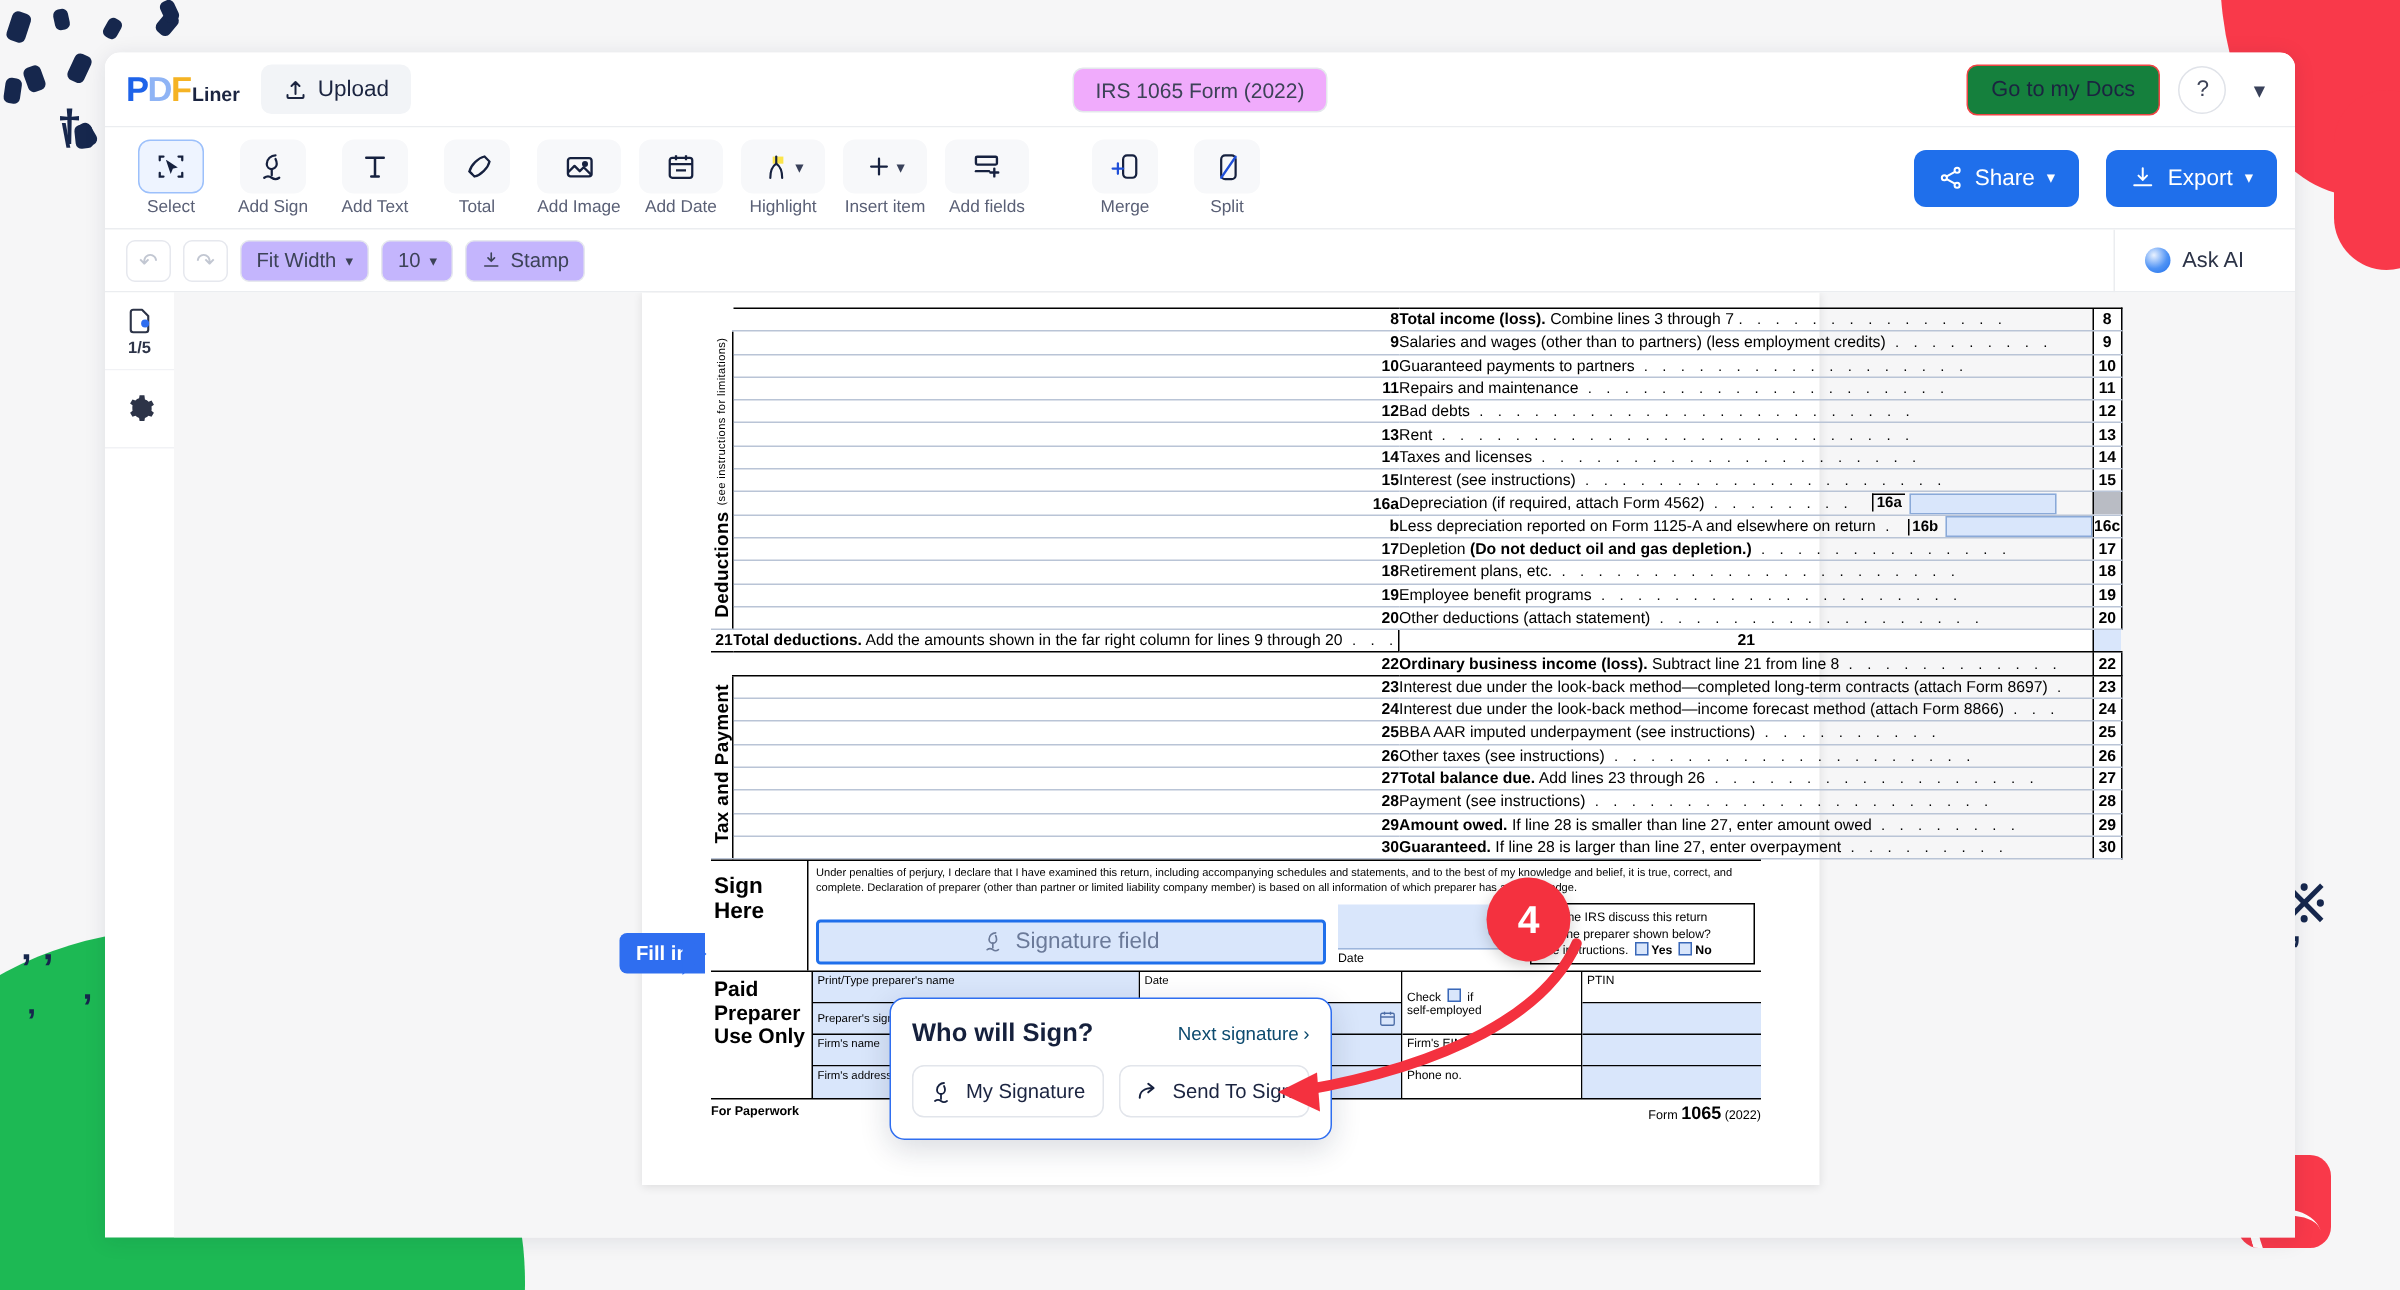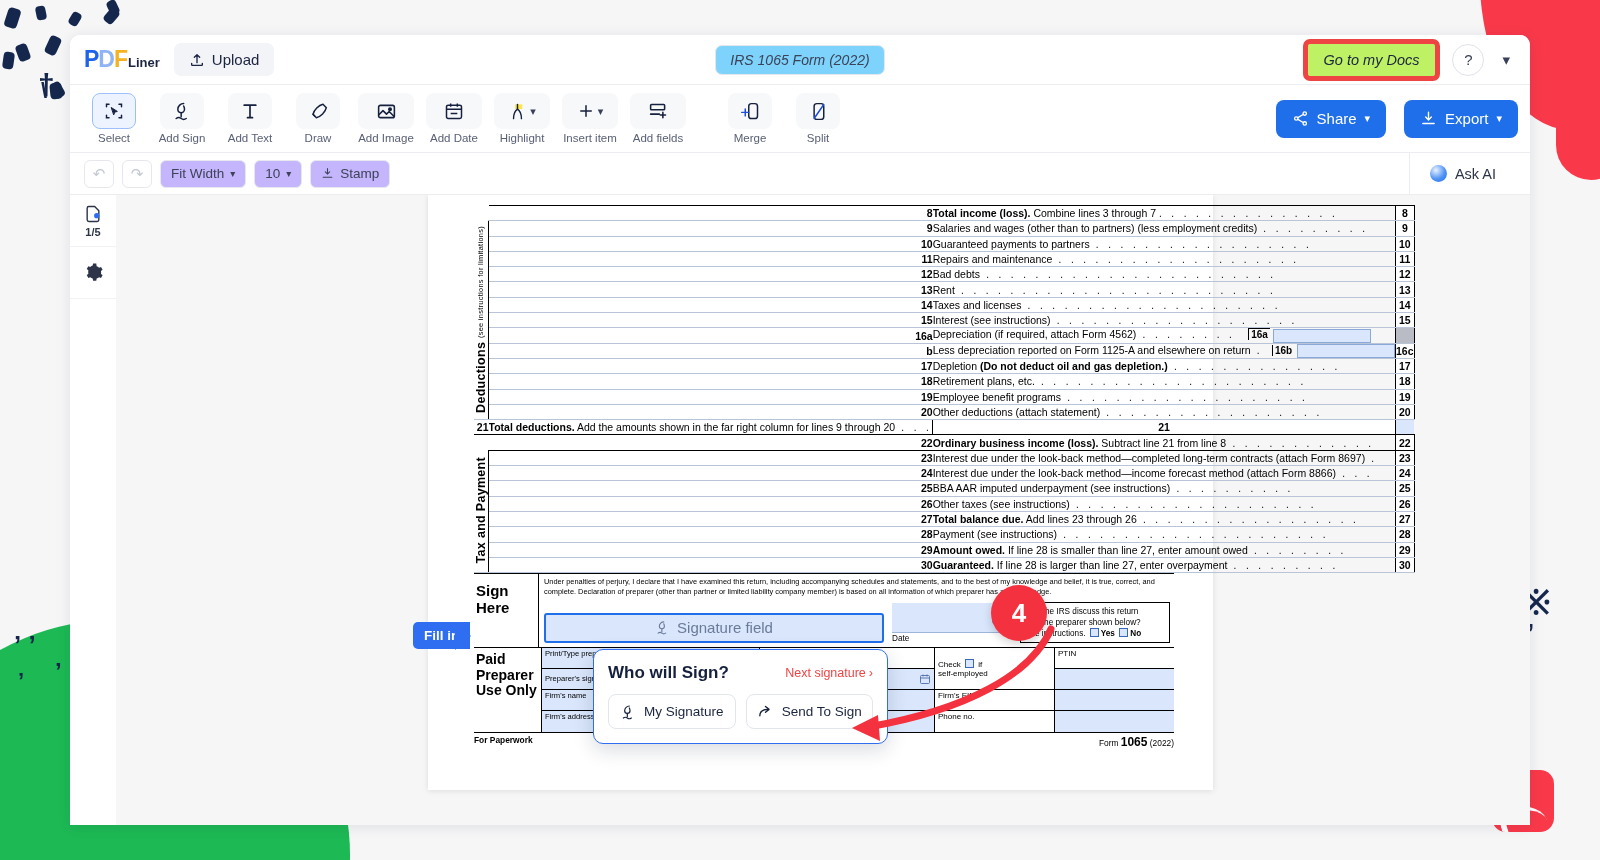--- a/index.html
+++ b/index.html
@@ -74,26 +74,26 @@
   .logo .liner { font-size:13px; font-weight:700; color:#1b2440; margin-left:1px;}
   .upload-btn {
     display:flex; align-items:center; gap:7px;
     background:#f2f4f7; border:none; border-radius:7px;
     padding: 8px 15px; font-size:15px; color:#1b2440; font-weight:500;
     cursor:pointer;
   }
   .doc-title-wrap { position:absolute; left:0; right:0; display:flex; justify-content:center; pointer-events:none;}
   .doc-title {
     border:1px solid #e4e7ec; border-radius:7px; padding:6px 14px;
-    font-size:14px; color:#3c4257; background:#7dd3fc; pointer-events:auto;font-style:italic;
+    font-size:14px; color:#3c4257; background:#f0abfc; pointer-events:auto;
   }
   .topbar-right { margin-left:auto; display:flex; align-items:center; gap:12px; }
   .docs-btn {
-    border:5px solid #ef4444; border-radius:7px; background:#bef264;
-    padding:8px 16px; font-size:14.5px; color:#1b2440; cursor:pointer;font-style:italic;
+    border:1px solid #ef4444; border-radius:7px; background:#15803d;
+    padding:8px 16px; font-size:14.5px; color:#1b2440; cursor:pointer;
   }
   .help-btn {
     width:32px; height:32px; border-radius:50%;
     border:1px solid #e0e3e9; background:#fff; color:#3c4257;
     font-size:15px; display:flex; align-items:center; justify-content:center;
     cursor:pointer;
   }
   .chev-down-top { color:#39415a; font-size:15px; cursor:pointer; padding:4px 6px;}
 
   
@@ -258,28 +258,28 @@
     position:absolute; left:297px; top:427px; z-index:30;
     background:#2f6ef0; color:#fff; font-size:13.5px; font-weight:700;
     padding:6px 11px; border-radius:5px 0 0 5px;
   }
   .fillin-badge:after{
     content:""; position:absolute; right:-15px; top:0;
     border:14px solid transparent; border-left:16px solid #2f6ef0;
     border-top-width:14px; border-bottom-width:14px;
   }
   .popup {
-    position:absolute; left:477px; top:454px; z-index:40;
+    position:absolute; left:477px; top:470px; z-index:40;
     width:295px; background:#fff; border:1.5px solid #2f6ef0;
     border-radius:10px; padding:13px 14px 14px;
     box-shadow:0 6px 20px rgba(20,30,60,.16);
   }
   .popup-head { display:flex; align-items:center; justify-content:space-between; }
   .popup-title { font-size:17px; font-weight:700; color:#15203c; }
-  .next-sig { font-size:12.5px; color:#ef4444; display:flex; align-items:flex-end; gap:3px; cursor:pointer;}
+  .next-sig { font-size:12.5px; color:#0c4a6e; display:flex; align-items:flex-end; gap:3px; cursor:pointer;}
   .popup-actions { display:flex; gap:10px; margin-top:11px; }
   .popup-btn {
     flex:1; border:1px solid #e2e5eb; border-radius:8px; background:#fff;
     height:35px; display:flex; align-items:center; justify-content:center;
     gap:8px; font-size:13.5px; color:#1b2440; cursor:pointer;
   }
   .step-badge {
     position:absolute; left:875px; top:390px; z-index:45;
     width:56px; height:56px; border-radius:50%; background:#f4313f;
     color:#fff; font-size:26px; font-weight:700;
@@ -378,21 +378,21 @@
       <div class="lbl">Add Text</div>
     </div>
 
     <div class="tool">
       <div class="box">
         <svg width="20" height="20" viewBox="0 0 24 24" fill="none" stroke="#16213f" stroke-width="1.8" stroke-linecap="round">
           <path d="M18 4c-5 1-11 7-12 12l4 4c5-1 11-7 12-12z"></path>
           <path d="M6 16l2 2"></path>
         </svg>
       </div>
-      <div class="lbl">Draw</div>
+      <div class="lbl">Total</div>
     </div>
 
     <div class="tool wide">
       <div class="box">
         <svg width="21" height="21" viewBox="0 0 24 24" fill="none" stroke="#16213f" stroke-width="1.8" stroke-linejoin="round">
           <rect x="3" y="5" width="18" height="14" rx="2"></rect>
           <path d="M3 16l5-5 4 4 3-3 6 6"></path>
           <circle cx="16" cy="9.5" r="1.4" fill="#16213f"></circle>
         </svg>
       </div>

